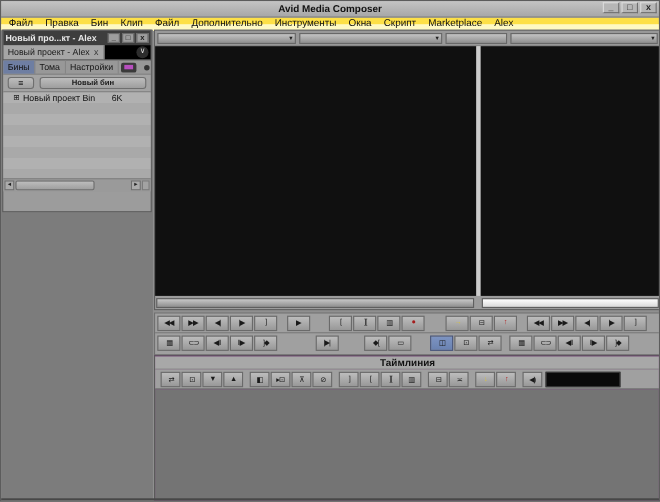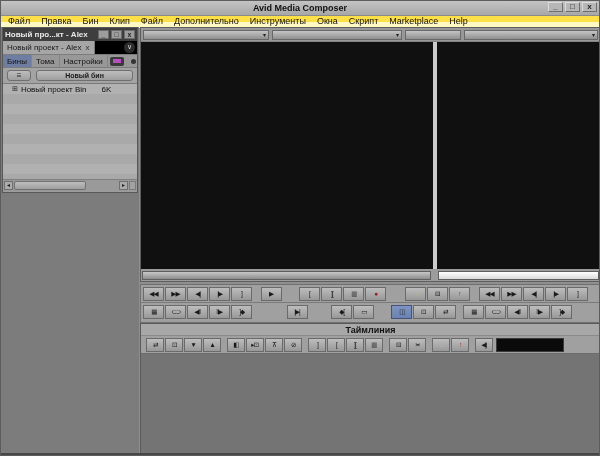--- a/index.html
+++ b/index.html
@@ -51,21 +51,21 @@
   .fastmenu .fm-bar { width:8px; height:4px; background:#b84fc0; }
   .subtab-dot { width:5px; height:5px; border-radius:50%; background:#343434; margin:auto 1px auto auto; }
   .proj-toolbar { height:16px; background:#a3a3a3; display:flex; align-items:center;
     gap:5px; padding:0 4px; border-bottom:1px solid #7a7a7a; }
   .menu-pill { width:24px; height:11px; background:linear-gradient(#bdbdbd,#9e9e9e);
     border:1px solid #6f6f6f; border-radius:3px; font-size:8px; line-height:9px;
     text-align:center; color:#222; }
   .newbin-btn { flex:1; height:11px; background:linear-gradient(#bdbdbd,#9e9e9e);
     border:1px solid #6f6f6f; border-radius:3px; font-size:7px; font-weight:bold;
     line-height:9px; text-align:center; color:#1a1a1a; }
-  .bin-list { height:95px;
+  .bin-list { height:78px;
     background:repeating-linear-gradient(180deg,#b1b1b1 0 10px,#a9a9a9 10px 20px); }
   .bin-row { height:10px; display:flex; align-items:center; gap:3px;
     font-size:8px; color:#101010; padding-left:9px; }
   .bin-icon { font-size:7px; color:#222; }
   .bin-info { margin-left:12px; }
   .hscroll { height:12px; background:#9a9a9a; border-top:1px solid #7f7f7f;
     display:flex; align-items:center; padding:1px; gap:1px; }
   .sb-arrow { width:9px; height:9px; background:#ababab; border:1px solid #6f6f6f;
     font-size:6px; line-height:7px; text-align:center; color:#222; }
   .sb-thumb { width:72px; height:9px; background:linear-gradient(#bdbdbd,#9f9f9f);
@@ -143,21 +143,21 @@
       <div class="menu-item"><span>Файл</span></div>
       <div class="menu-item"><span>Правка</span></div>
       <div class="menu-item"><span>Бин</span></div>
       <div class="menu-item"><span>Клип</span></div>
       <div class="menu-item"><span>Файл</span></div>
       <div class="menu-item"><span>Дополнительно</span></div>
       <div class="menu-item"><span>Инструменты</span></div>
       <div class="menu-item"><span>Окна</span></div>
       <div class="menu-item"><span>Скрипт</span></div>
       <div class="menu-item"><span>Marketplace</span></div>
-      <div class="menu-item"><span>Help</span></div>
+      <div class="menu-item"><span>Alex</span></div>
     </div>
 
   <div class="main">
     <div class="left-col"></div>
 
     <div class="project">
       <div class="proj-title">
         <span class="t">Новый про...кт - Alex</span>
         <div class="mini-btn">_</div>
         <div class="mini-btn">□</div>

